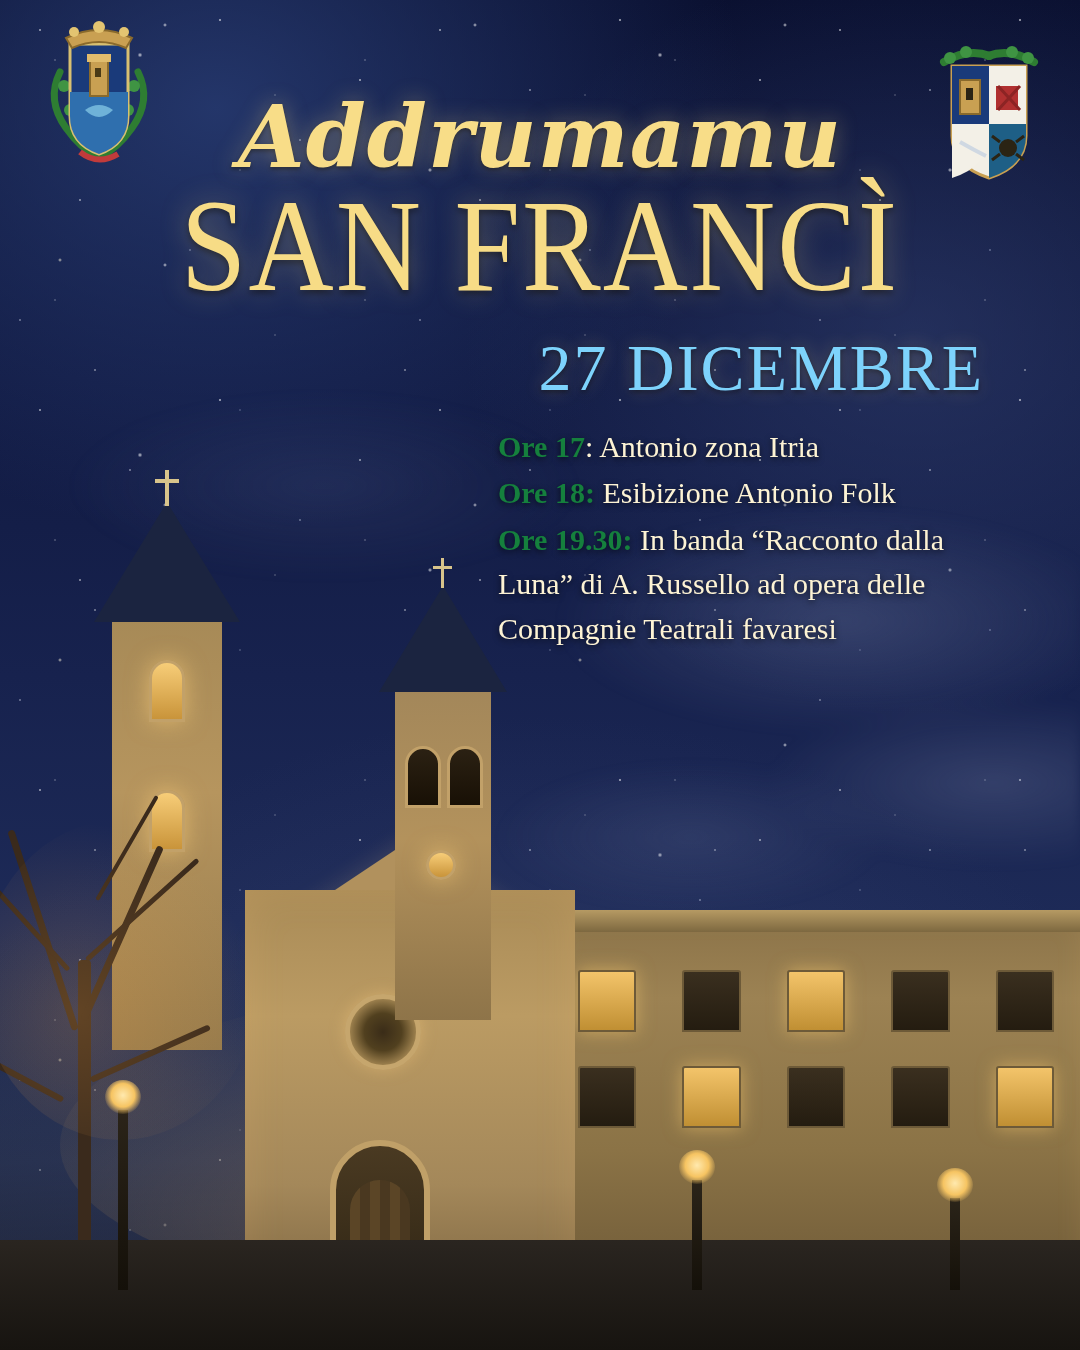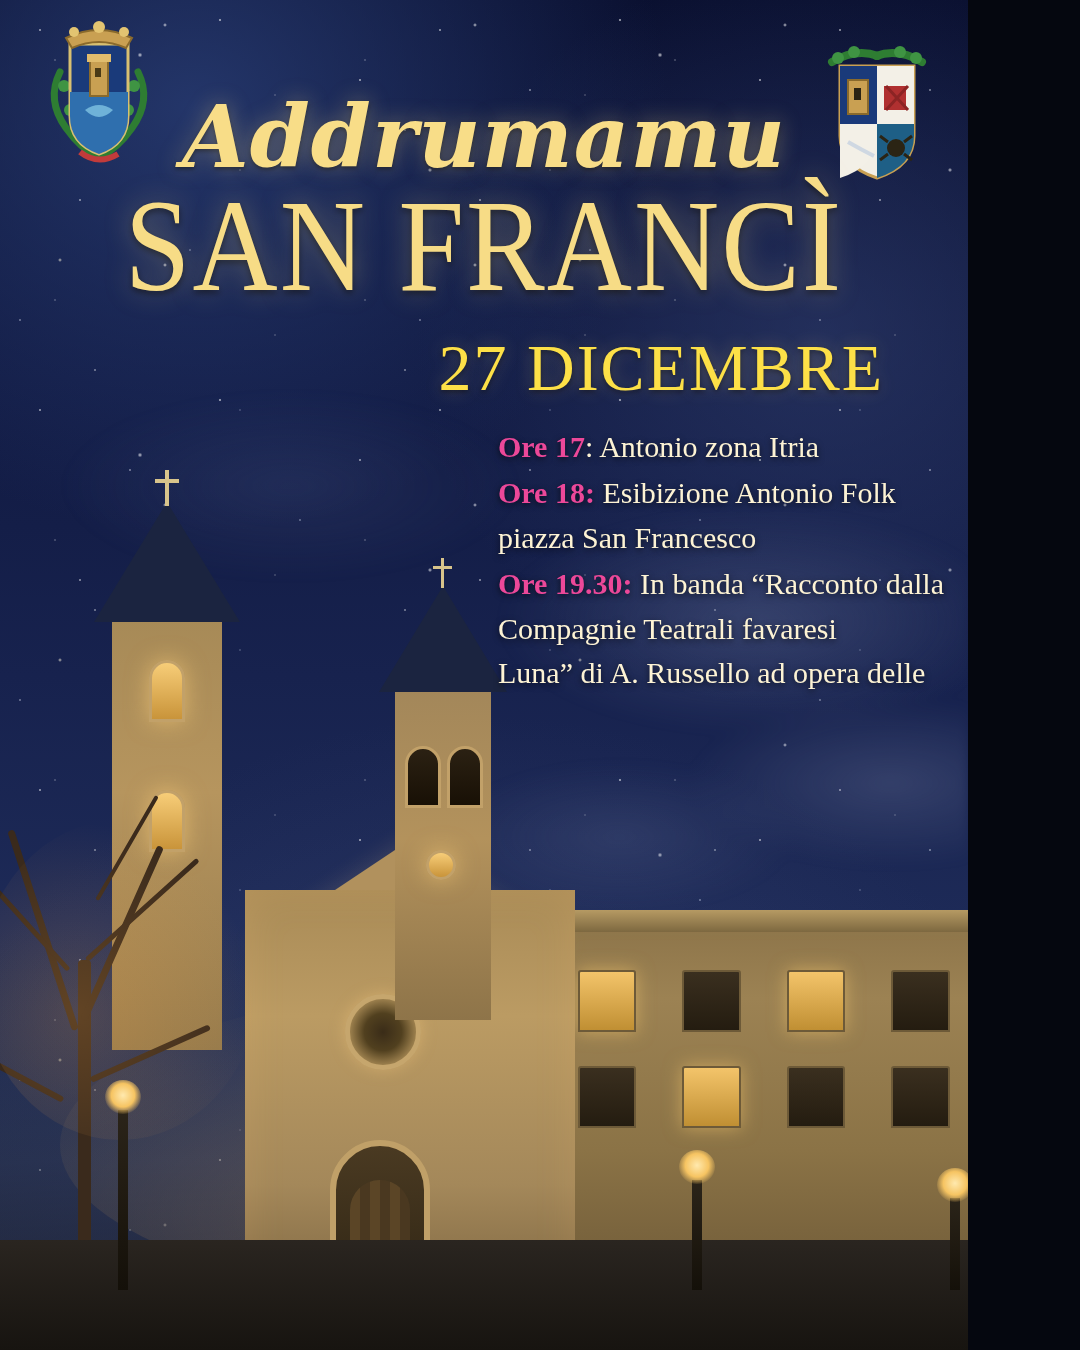--- a/index.html
+++ b/index.html
@@ -5,21 +5,21 @@
   * { box-sizing: border-box; margin: 0; padding: 0; }
   html, body {
     width: 1080px; height: 1350px;
     overflow: hidden;
     background: #05070f;
     font-family: "Liberation Serif", serif;
   }
 
   .poster {
     position: relative;
-    width: 968px; height: 1350px;
+    width: 1080px; height: 1350px;
     overflow: hidden;
   }
 
   
   .sky {
     position: absolute; inset: 0;
     background:
       radial-gradient(ellipse 70% 45% at 20% 8%, rgba(40,60,115,0.85) 0%, rgba(16,24,56,0) 70%),
       radial-gradient(ellipse 60% 40% at 85% 25%, rgba(48,62,110,0.6) 0%, rgba(16,24,56,0) 70%),
       radial-gradient(ellipse 90% 60% at 50% 95%, rgba(62,74,120,0.55) 0%, rgba(12,18,44,0) 70%),
@@ -174,37 +174,37 @@
     text-align: center;
     font-family: "Liberation Serif", serif;
     font-size: 118px;
     font-weight: 400;
     letter-spacing: 2px;
     color: #f7dc86;
     text-shadow: 0 0 26px rgba(247,220,134,.35), 0 3px 6px rgba(0,0,0,.55);
     transform: scaleY(1.12);
   }
   .date {
-    position: absolute; right: 84px; top: 330px;
+    position: absolute; right: 96px; top: 330px;
     font-family: "Liberation Serif", serif;
     font-size: 66px;
     letter-spacing: 2px;
-    color: #fde047;
+    color: #7dd3fc;
     text-shadow: 0 0 18px rgba(247,220,134,.3), 0 2px 5px rgba(0,0,0,.5);
   }
   .program {
     position: absolute; left: 498px; top: 425px; width: 560px;
     color: #fdf3d4;
     font-family: "Liberation Serif", serif;
     font-size: 30px;
     line-height: 1.48;
     text-shadow: 0 2px 6px rgba(0,0,0,.65);
   }
   .program .row { margin-bottom: 2px; }
-  .program .hour { color: #ec4899; font-weight: 700; }
+  .program .hour { color: #15803d; font-weight: 700; }
   .program .cont { display: block; }
 </style>
 </head>
 <body>
 
 <div class="poster">
 
   <div class="sky"></div>
   <div class="stars"></div>
   <div class="stars2"></div>
@@ -334,22 +334,21 @@
   <div class="title-script">Addrumamu</div>
   <div class="title-main">SAN FRANCÌ</div>
   <div class="date">27 DICEMBRE</div>
 
   <div class="program">
     <div class="row">
       <span class="hour">Ore 17</span><span>:</span><span> Antonio zona Itria</span>
     </div>
     <div class="row">
       <span class="hour">Ore 18:</span><span> Esibizione Antonio Folk</span>
-      <span class="cont">piazza  San Francesco</span>
     </div>
     <div class="row">
       <span class="hour">Ore 19.30:</span><span>  In banda “Racconto dalla</span>
+      <span class="cont">Luna” di A. Russello ad opera delle</span>
       <span class="cont">Compagnie Teatrali favaresi</span>
-      <span class="cont">Luna” di A. Russello ad opera delle</span>
     </div>
   </div>
 
 </div>
 
 </body></html>

